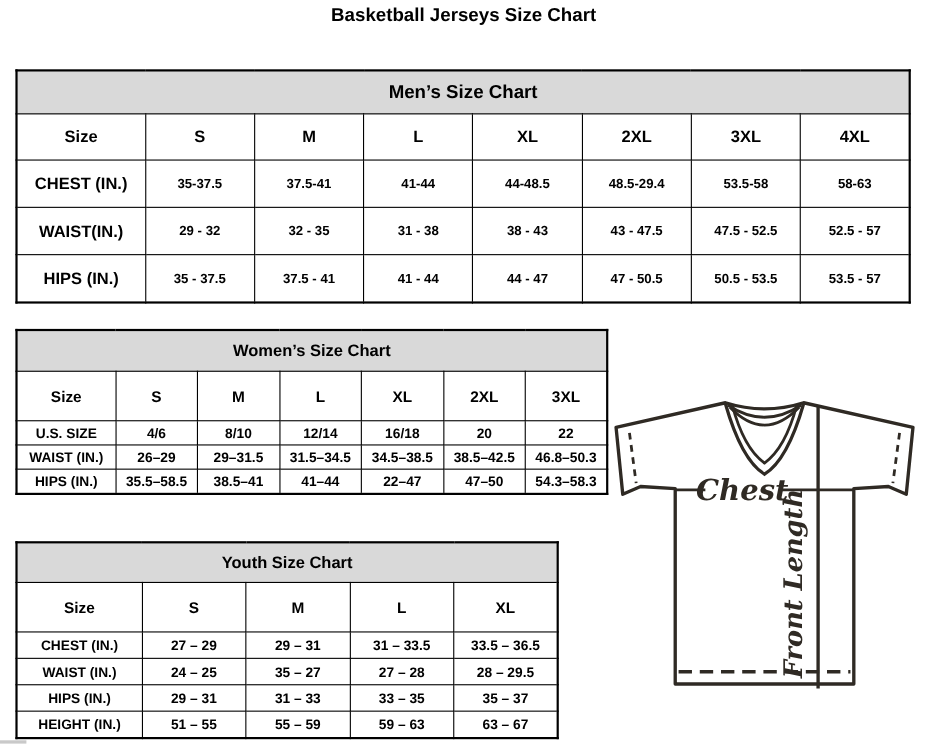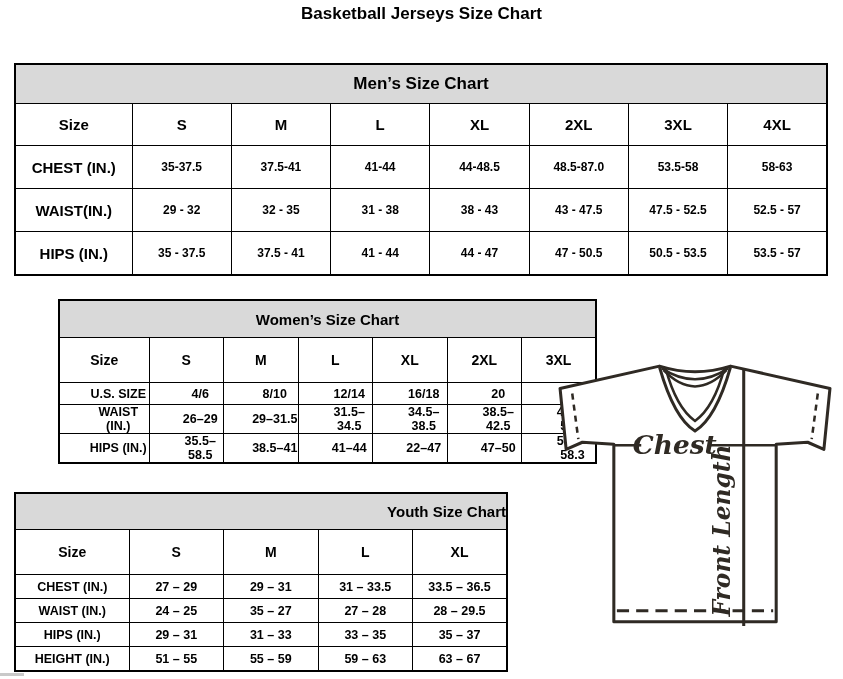--- a/index.html
+++ b/index.html
@@ -6,44 +6,44 @@
   body{
     width:843px;height:679px;position:relative;background:#ffffff;
     font-family:"Liberation Sans",sans-serif;color:#000;overflow:hidden;
   }
   .page-title{
     position:absolute;top:4px;left:0;width:843px;text-align:center;
     font-size:17px;font-weight:bold;margin:0;
   }
   .chart-wrap{position:absolute;}
   .mens-wrap{left:14px;top:63px;width:814px;}
-  .womens-wrap{left:14px;top:299px;width:539px;margin-left:44px;}
+  .womens-wrap{left:14px;top:299px;width:539px;}
   .youth-wrap{left:14px;top:492px;width:494px;}
   table.size-chart{
     border-collapse:collapse;table-layout:fixed;width:100%;
     border:2px solid var(--table-border,#000);
   }
   table.size-chart th,table.size-chart td{
     border:1px solid var(--table-border,#000);
     text-align:center;vertical-align:middle;font-weight:bold;padding:0;
   }
   tr.title-row th{background:var(--header-bg,#d9d9d9);}
   
   .mens-wrap tr.title-row th{height:38px;font-size:17px;}
   .mens-wrap tr.cols-row th{height:41px;font-size:15px;}
   .mens-wrap tr.data-row th,.mens-wrap tr.data-row td{height:42px;font-size:12px;}
   .mens-wrap tr.data-row th{font-size:15px;}
   .mens-wrap col.first{width:117px;}
   
   .womens-wrap tr.title-row th{height:36px;font-size:15px;}
   .womens-wrap tr.cols-row th{height:44px;font-size:14px;}
-  .womens-wrap tr.data-row th,.womens-wrap tr.data-row td{height:21px;font-size:12.5px;padding-left:28px;}
+  .womens-wrap tr.data-row th,.womens-wrap tr.data-row td{height:21px;font-size:12.5px;}
   .womens-wrap col.first{width:90px;}
   
-  .youth-wrap tr.title-row th{height:35px;font-size:15px;text-align:right;}
+  .youth-wrap tr.title-row th{height:35px;font-size:15px;}
   .youth-wrap tr.cols-row th{height:44px;font-size:14px;}
   .youth-wrap tr.data-row th,.youth-wrap tr.data-row td{height:23px;font-size:12.5px;}
   .youth-wrap col.first{width:114px;}
   
   .jersey{position:absolute;left:556px;top:360px;width:276px;height:270px;}
   .jersey .line{stroke:var(--jersey-line,#2f2a24);fill:none;}
   .jersey .filled{stroke:var(--jersey-line,#2f2a24);fill:#ffffff;}
   .jersey text{
     fill:var(--jersey-line,#2f2a24);
     font-family:"DejaVu Serif","Liberation Serif",serif;
@@ -81,21 +81,21 @@
           <th>2XL</th>
           <th>3XL</th>
           <th>4XL</th>
         </tr>
         <tr class="data-row">
           <th>CHEST (IN.)</th>
           <td>35-37.5</td>
           <td>37.5-41</td>
           <td>41-44</td>
           <td>44-48.5</td>
-          <td>48.5-87.0</td>
+          <td>48.5-29.4</td>
           <td>53.5-58</td>
           <td>58-63</td>
         </tr>
         <tr class="data-row">
           <th>WAIST(IN.)</th>
           <td>29 - 32</td>
           <td>32 - 35</td>
           <td>31 - 38</td>
           <td>38 - 43</td>
           <td>43 - 47.5</td>

